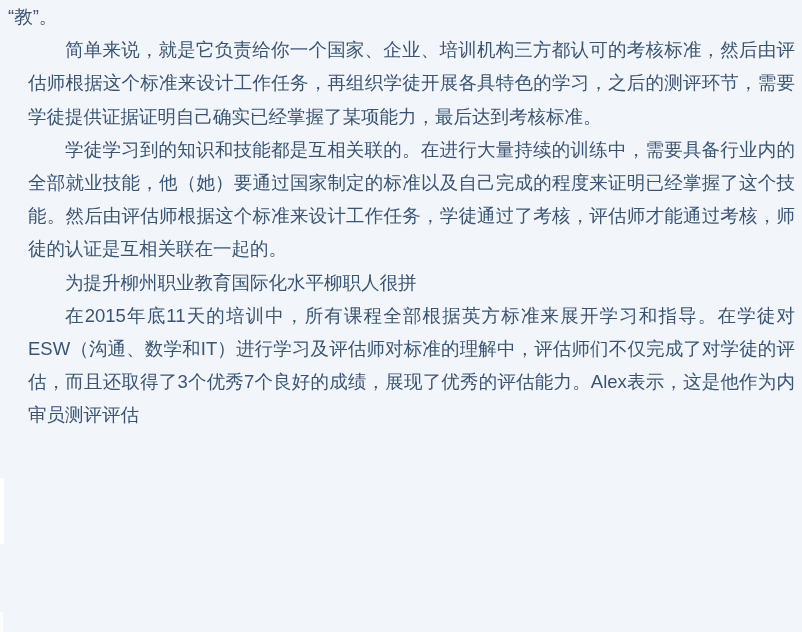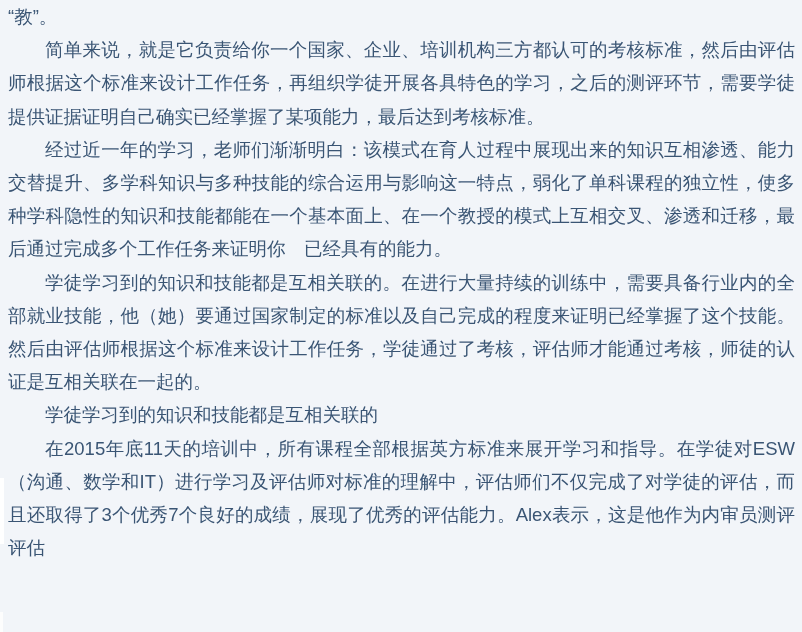--- a/index.html
+++ b/index.html
@@ -25,20 +25,21 @@
     text-align: justify;
     overflow: hidden;
   }
   .article p {
     margin: 0;
     padding: 0;
     overflow-wrap: break-word;
   }
   .article p.indent {
     text-indent: 2em;
+    margin-left: 20px;
   }
   .edge-artifact {
     position: absolute;
     left: 0;
     top: 478px;
     width: 4px;
     height: 66px;
     background: #ffffff;
   }
   .edge-artifact-2 {
@@ -49,20 +50,19 @@
     height: 20px;
     background: #fdfdfd;
   }
 </style>
 </head>
 <body>
 
 <div class="article">
   <p>“教”。</p>
   <p class="indent">简单来说，就是它负责给你一个国家、企业、培训机构三方都认可的考核标准，然后由评估师根据这个标准来设计工作任务，再组织学徒开展各具特色的学习，之后的测评环节，需要学徒提供证据证明自己确实已经掌握了某项能力，最后达到考核标准。</p>
-  <p class="indent">经过近一年的学习，老师们渐渐明白：该模式在育人过程中展现出来的知识互相渗透、能力交替提升、多学科知识与多种技能的综合运用与影响这一特点，弱化了单科课程的独立性，使多种学科隐性的知识和技能都能在一个基本面上、在一个教授的模式上互相交叉、渗透和迁移，最后通过完成多个工作任务来证明你　已经具有的能力。</p>
   <p class="indent">学徒学习到的知识和技能都是互相关联的。在进行大量持续的训练中，需要具备行业内的全部就业技能，他（她）要通过国家制定的标准以及自己完成的程度来证明已经掌握了这个技能。然后由评估师根据这个标准来设计工作任务，学徒通过了考核，评估师才能通过考核，师徒的认证是互相关联在一起的。</p>
-  <p class="indent">学徒学习到的知识和技能都是互相关联的</p>
+  <p class="indent">为提升柳州职业教育国际化水平柳职人很拼</p>
   <p class="indent">在2015年底11天的培训中，所有课程全部根据英方标准来展开学习和指导。在学徒对ESW（沟通、数学和IT）进行学习及评估师对标准的理解中，评估师们不仅完成了对学徒的评估，而且还取得了3个优秀7个良好的成绩，展现了优秀的评估能力。Alex表示，这是他作为内审员测评评估</p>
 </div>
 
 <div class="edge-artifact"></div>
 <div class="edge-artifact-2"></div>
 
 </body></html>

